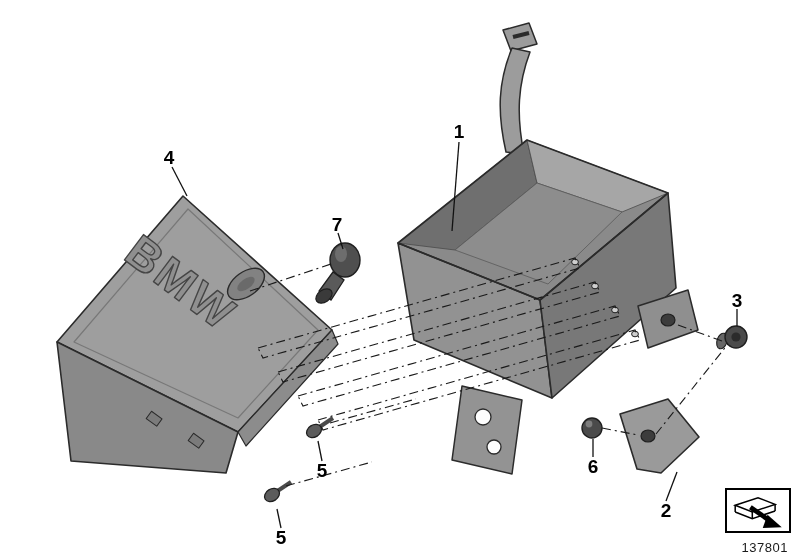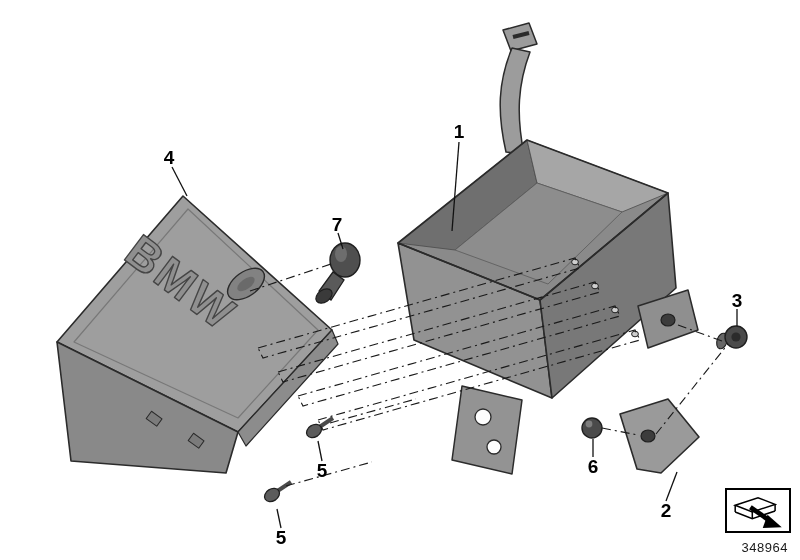--- a/index.html
+++ b/index.html
@@ -150,15 +150,15 @@
       <polygon points="6,14 30,6 48,13 24,21" fill="#fff" stroke="#000" stroke-width="1.6"></polygon>
       <line x1="6" y1="14" x2="6" y2="21" stroke="#000" stroke-width="1.6"></line>
       <line x1="24" y1="21" x2="24" y2="28" stroke="#000" stroke-width="1.6"></line>
       <line x1="48" y1="13" x2="48" y2="20" stroke="#000" stroke-width="1.6"></line>
       <polyline points="6,21 24,28 48,20" fill="none" stroke="#000" stroke-width="1.6"></polyline>
       <line x1="22" y1="16" x2="42" y2="30" stroke="#000" stroke-width="5"></line>
       <polygon points="40,24 55,37 35,38" fill="#000"></polygon>
     </svg>
   </div>
 
-  <div class="partnum">348964</div>
+  <div class="partnum">137801</div>
 
 </div>
 
 </body></html>

